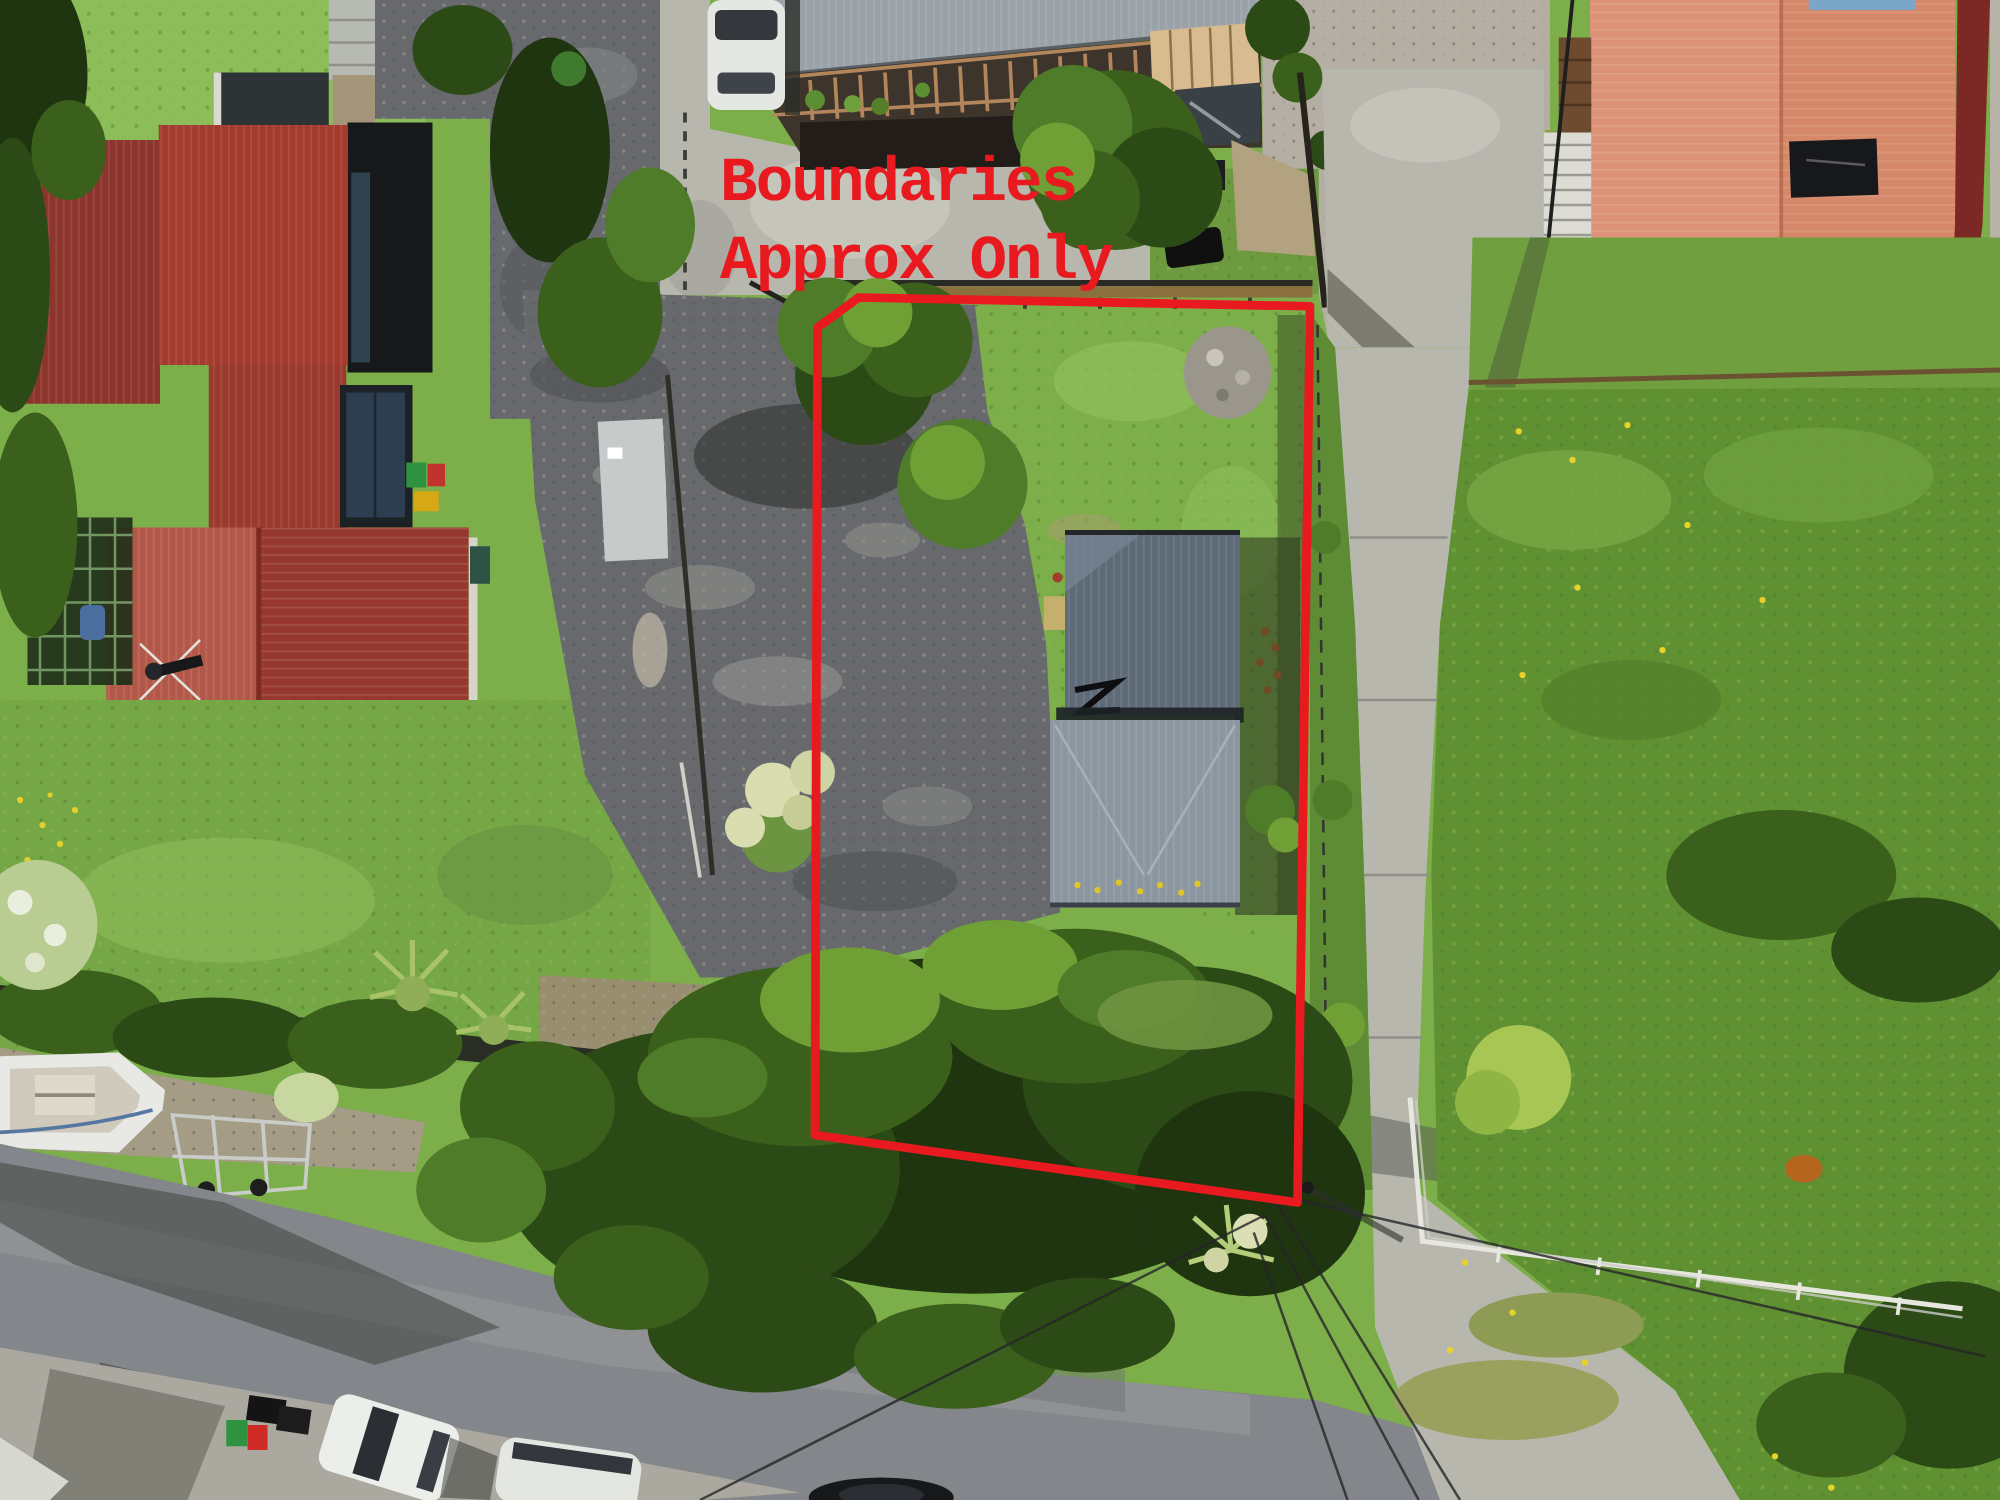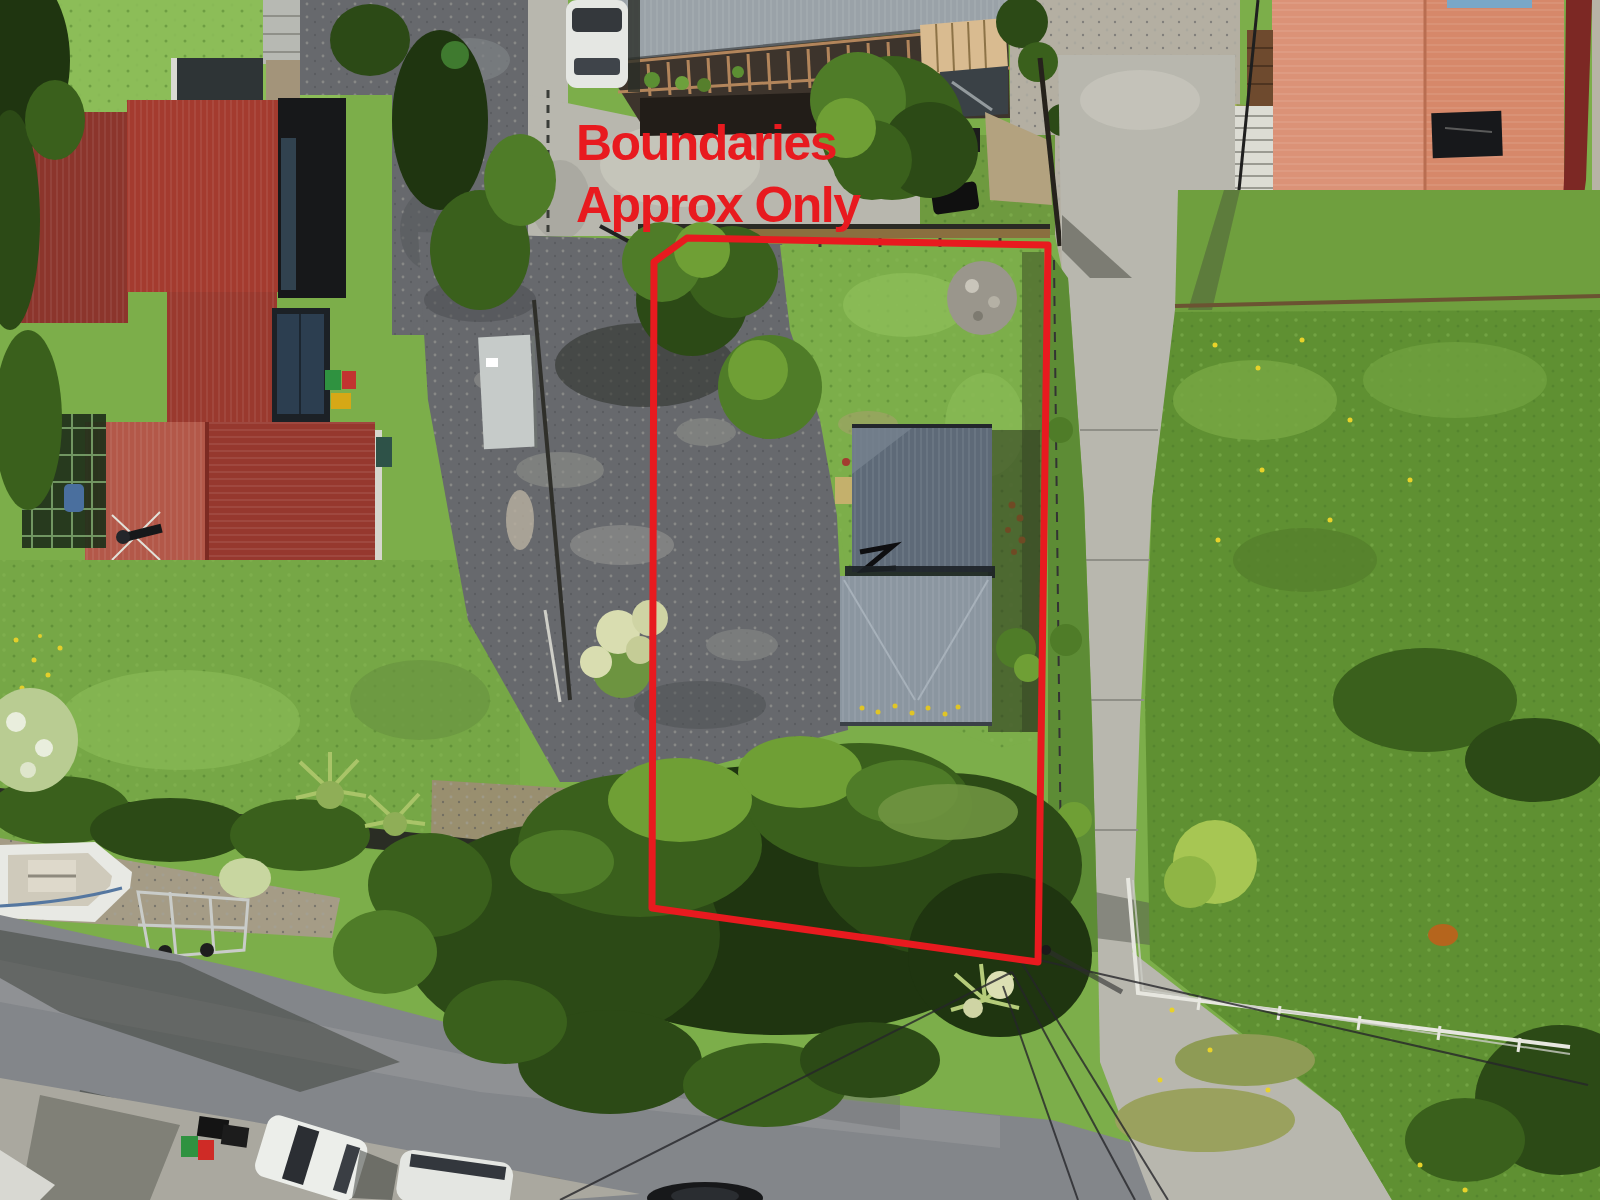--- a/index.html
+++ b/index.html
@@ -1,17 +1,17 @@
 <!DOCTYPE html>
 <html><head>
 <meta charset="utf-8">
 <style>
   html,body{margin:0;padding:0;background:#222;}
   .stage{position:relative;width:1600px;height:1200px;overflow:hidden;background:#6f9c40;
-         font-family:Liberation Sans, sans-serif;}
+         font-family:Liberation Mono, monospace;}
   svg{display:block}
   
   .t1{fill:#1f3510}.t2{fill:#2c4a16}.t3{fill:#3a601c}.t4{fill:#4f7c28}.t5{fill:#6f9f35}
   .lawn{fill:#7cae4a}.lawnL{fill:#8cbd58}.field{fill:#5f9032}
   .conc{fill:#b8b7ae}.concL{fill:#cbcabf}.concD{fill:#9c9c93}
   .grav{fill:#67696d}.road{fill:#83868a}
   .redroofA{fill:#a43b2f}.redroofB{fill:#8c352c}.redroofC{fill:#b35849}.redroofD{fill:#96382e}
   .annotation-text{font-weight:bold;font-size:50px;letter-spacing:-1.5px;}
 </style>
 </head>

